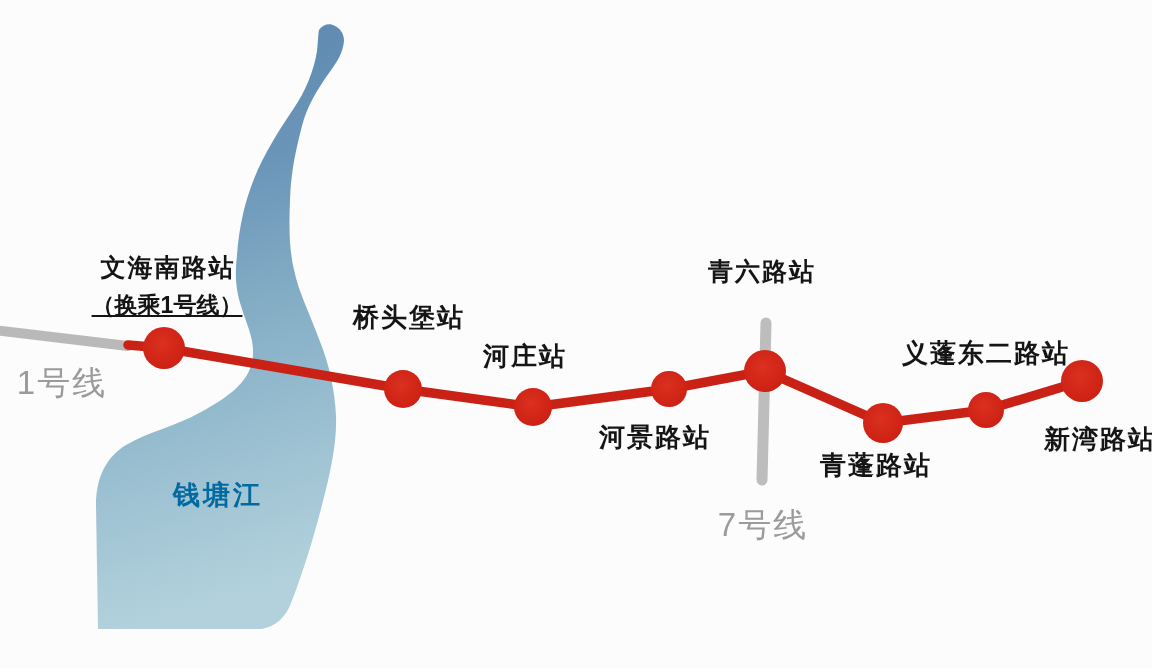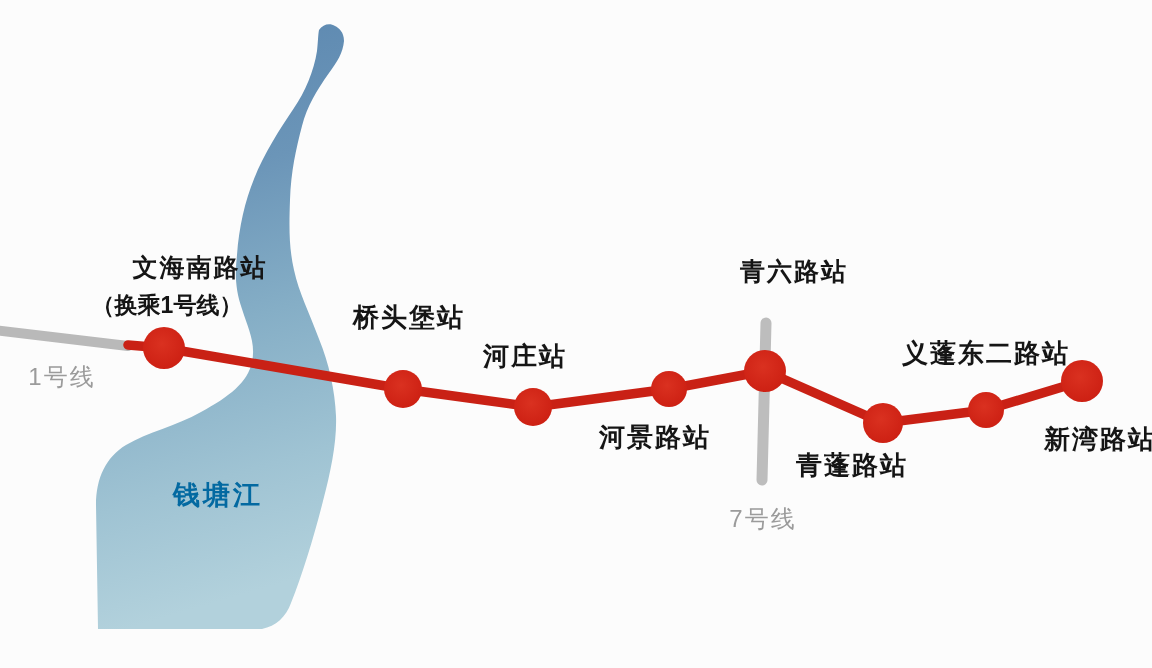--- a/index.html
+++ b/index.html
@@ -11,25 +11,25 @@
   .stage svg{position:absolute;left:0;top:0;}
   .dot{
     position:absolute;border-radius:50%;
     background:radial-gradient(circle at 45% 40%, #da3120 0%, #cd2013 75%);
   }
   .st-label{
     position:absolute;transform:translateX(-50%);
     white-space:nowrap;font-weight:bold;color:#151515;
     font-size:26px;letter-spacing:2px;line-height:1.05;
   }
-  .st-label.small{font-size:25px;margin-left:32px;}
-  .st-label.transfer{font-size:23px;letter-spacing:0px;}
+  .st-label.small{font-size:25px;}
+  .st-label.transfer{font-size:23px;letter-spacing:0px;text-decoration:underline;}
   .ext-label{
     position:absolute;transform:translateX(-50%);
-    white-space:nowrap;color:#9b9b9b;font-size:24px;letter-spacing:2px;
+    white-space:nowrap;color:#9b9b9b;font-size:33px;letter-spacing:2px;
   }
   .river-label{
     position:absolute;transform:translateX(-50%);
     white-space:nowrap;color:#0369a1;font-weight:bold;
     font-size:27px;letter-spacing:3px;
   }
 </style>
 </head>
 <body>
 
@@ -88,21 +88,21 @@
 
   <div class="st-label small" style="left:168px;top:254px">文海南路站</div>
   <div class="st-label transfer" style="left:167px;top:293px">（换乘1号线）</div>
 
   <div class="st-label" style="left:409px;top:304px">桥头堡站</div>
   <div class="st-label" style="left:525px;top:343px">河庄站</div>
   <div class="st-label" style="left:655px;top:424px">河景路站</div>
 
   <div class="st-label small" style="left:762px;top:258px">青六路站</div>
 
-  <div class="st-label" style="left:852px;top:452px">青蓬路站</div>
+  <div class="st-label" style="left:876px;top:452px">青蓬路站</div>
   <div class="st-label" style="left:986px;top:340px">义蓬东二路站</div>
   <div class="st-label" style="left:1100px;top:426px">新湾路站</div>
 
   <div class="ext-label" style="left:62px;top:361px">1号线</div>
   <div class="ext-label" style="left:763px;top:503px">7号线</div>
 
   <div class="river-label" style="left:218px;top:477px">钱塘江</div>
 
 </div>
 

